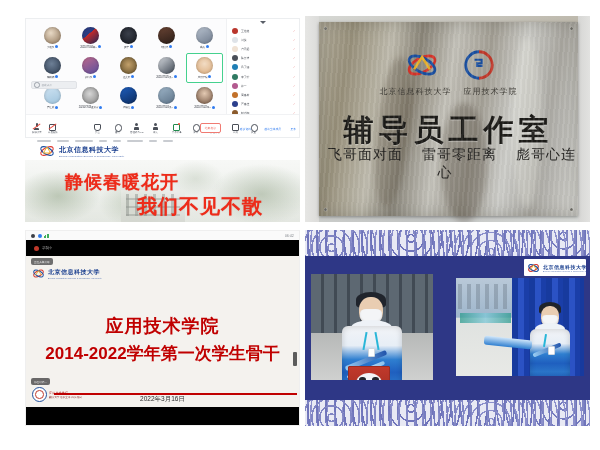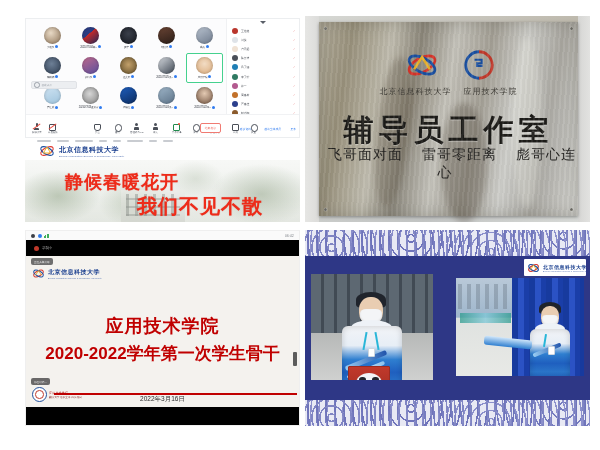--- a/index.html
+++ b/index.html
@@ -604,21 +604,21 @@
           <ellipse cx="20" cy="17" rx="16" ry="8" fill="none" stroke="#1a4fa0" stroke-width="3" transform="rotate(28 20 17)"></ellipse>
           <path d="M11 22 L20 8 L29 22" fill="none" stroke="#e8b02a" stroke-width="2.8"></path>
         </svg>
         <div>
           <div class="bistu-cn">北京信息科技大学</div>
           <div class="bistu-en" style="font-size:1.9px">Beijing Information Science &amp; Technology University</div>
         </div>
       </div>
 
       <div class="ppt-h1">应用技术学院</div>
-      <div class="ppt-h2">2020-2022学年第一次学生骨干</div>
+      <div class="ppt-h2">2014-2022学年第一次学生骨干</div>
       <div class="ppt-date">2022年3月16日</div>
 
       <div class="scrub"></div>
 
       <div class="ppt-ctrl">
         <span>你在讲话...</span>
       </div>
 
       <div class="ppt-rule"></div>
       <div class="ppt-foot">

